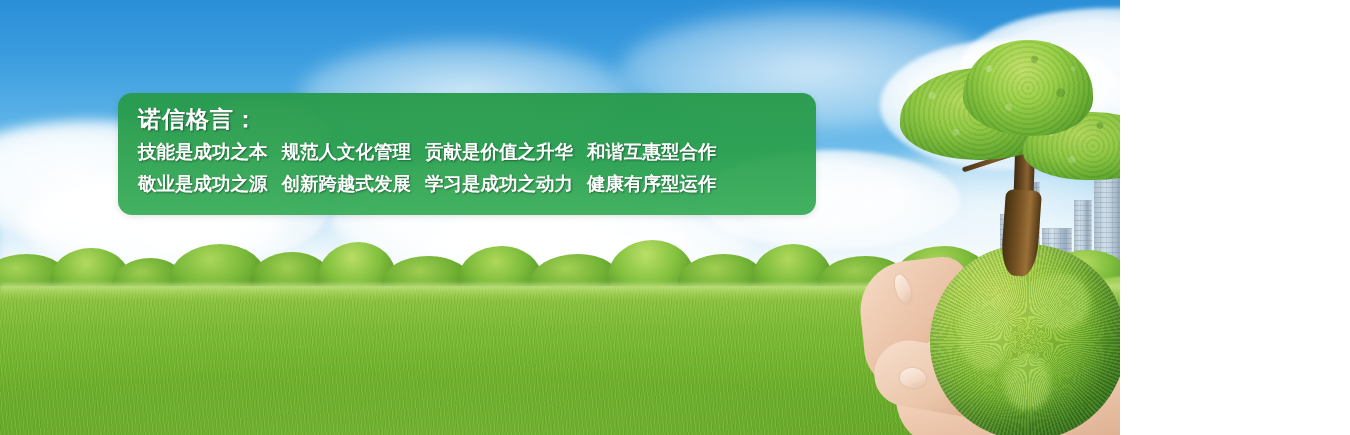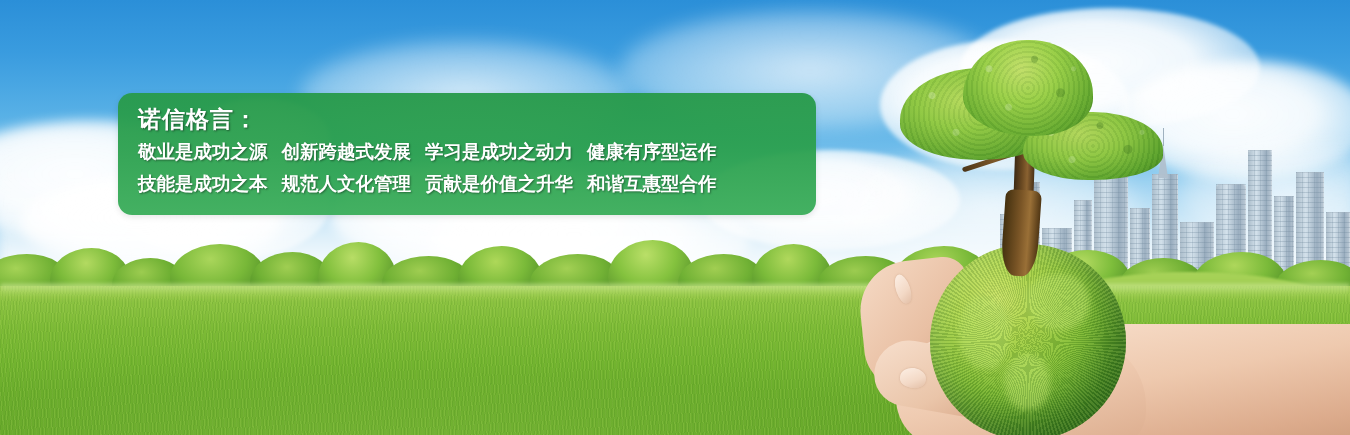--- a/index.html
+++ b/index.html
@@ -6,21 +6,21 @@
     margin: 0;
     padding: 0;
     background: #ffffff;
   }
   body {
     font-family: "Liberation Sans", "DejaVu Sans", sans-serif;
   }
 
   .banner {
     position: relative;
-    width: 1350px;
+    width: 1120px;
     height: 435px;
     overflow: hidden;
   }
 
   
   .sky {
     position: absolute;
     left: 0; top: 0;
     width: 1350px;
     height: 300px;
@@ -445,21 +445,21 @@
       </div>
     <div class="canopy c2">
         <span class="leaftex"></span>
       </div>
   </div>
 
   <div class="panel">
     <div class="panel-inner">
       <div class="panel-title">诺信格言：</div>
       <div class="panel-line">
+        <span class="seg">技能是成功之本</span><span class="seg">规范人文化管理</span><span class="seg">贡献是价值之升华</span><span class="seg">和谐互惠型合作</span>
+      </div>
+      <div class="panel-line">
         <span class="seg">敬业是成功之源</span><span class="seg">创新跨越式发展</span><span class="seg">学习是成功之动力</span><span class="seg">健康有序型运作</span>
       </div>
-      <div class="panel-line">
-        <span class="seg">技能是成功之本</span><span class="seg">规范人文化管理</span><span class="seg">贡献是价值之升华</span><span class="seg">和谐互惠型合作</span>
-      </div>
     </div>
   </div>
 
 </div>
 
 </body></html>

